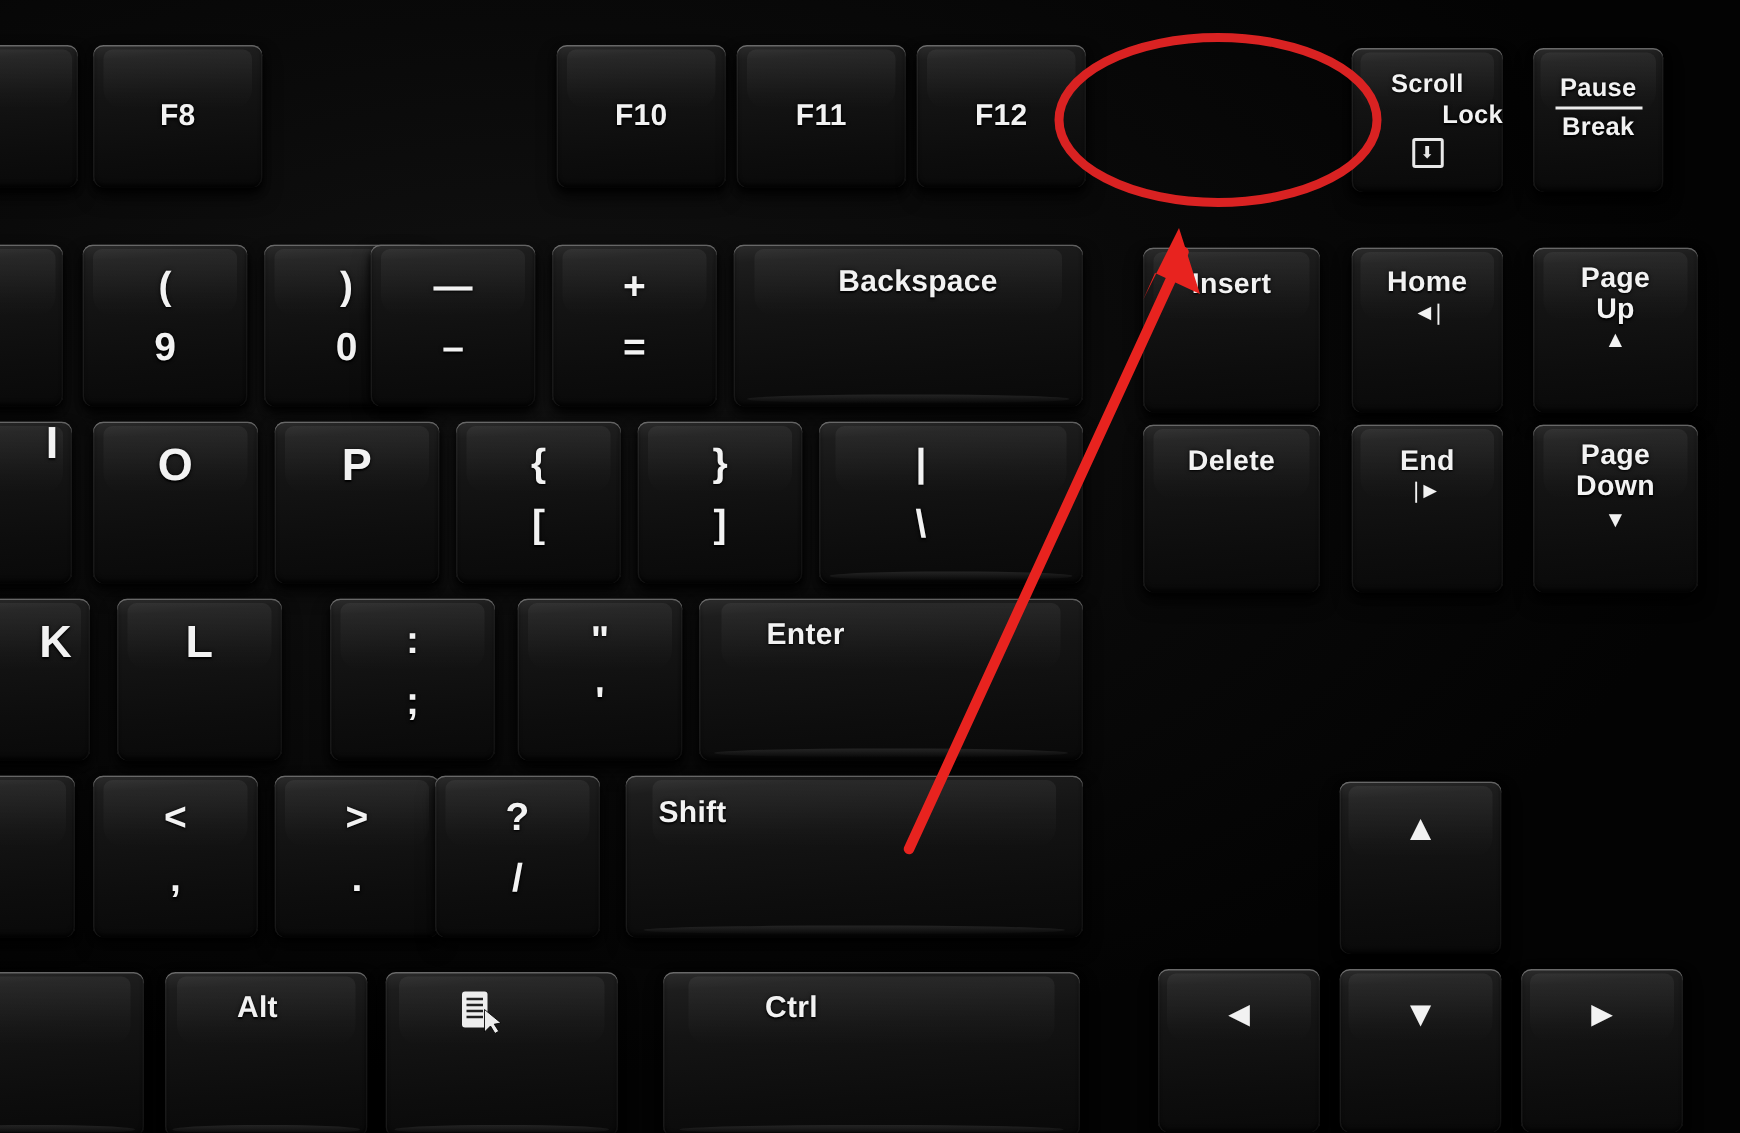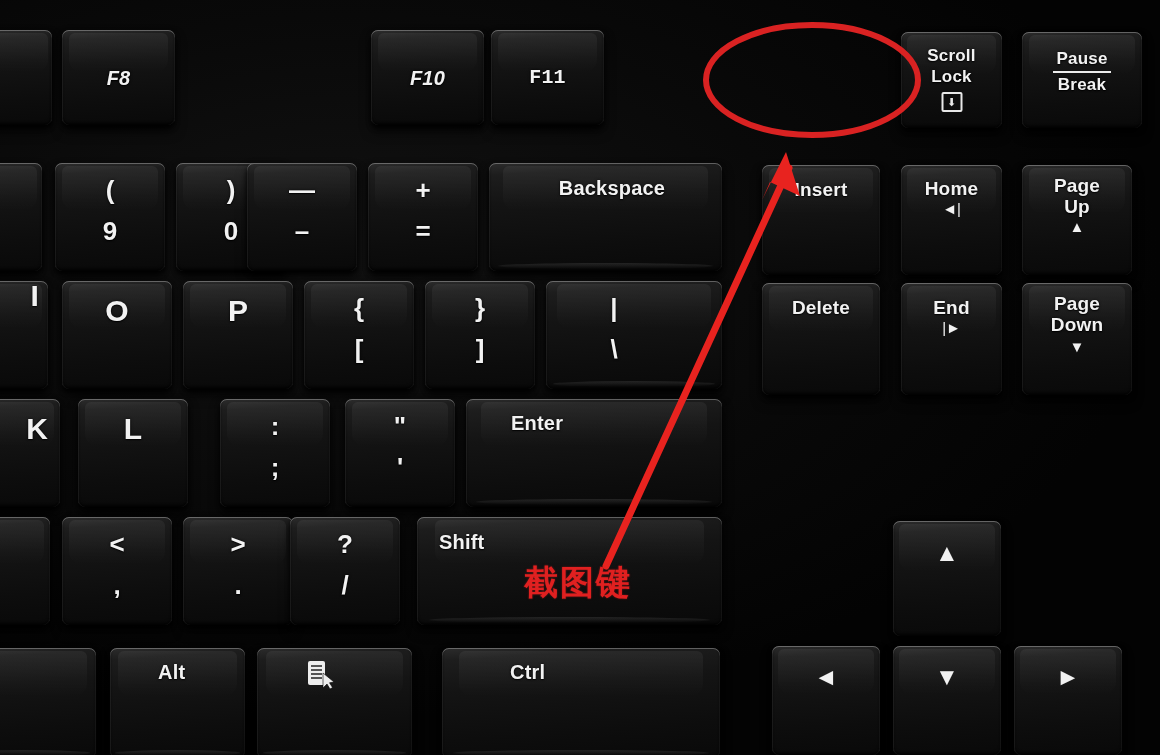--- a/index.html
+++ b/index.html
@@ -91,40 +91,43 @@
     font-family:"DejaVu Sans","Liberation Sans",sans-serif;
   }
 </style>
 </head>
 <body>
 
 <div id="kb">
 
   <div class="key c f" style="left:-22px;top:30px;width:74px;height:95px;"></div>
 
-  <div class="key c f" style="left:62px;top:30px;width:113px;height:95px;font-style:italic;">
+  <div class="key c f" style="left:62px;top:30px;width:113px;height:95px;">
     <div class="lbl">F8</div>
   </div>
-  <div class="key c f" style="left:371px;top:30px;width:113px;height:95px;font-style:italic;">
+  <div class="key c f" style="left:371px;top:30px;width:113px;height:95px;">
     <div class="lbl">F10</div>
   </div>
-  <div class="key c f" style="left:491px;top:30px;width:113px;height:95px;font-family:Liberation Mono, monospace;">
+  <div class="key c f" style="left:491px;top:30px;width:113px;height:95px;">
     <div class="lbl">F11</div>
+  </div>
+  <div class="key c f" style="left:611px;top:30px;width:113px;height:95px;">
+    <div class="lbl">F12</div>
   </div>
 
 
   <div class="key" style="left:901px;top:32px;width:101px;height:96px;">
     <div class="lbl tiny" style="top:16%;font-size:17px;">Scroll</div>
-    <div class="lbl tiny" style="top:37%;font-size:17px;">Lock</div>
+    <div class="lbl tiny" style="top:37%;font-size:17px;text-align:right;">Lock</div>
     <div class="ledbox" style="top:63%;">
       <span>⬇</span>
     </div>
   </div>
 
-  <div class="key" style="left:1022px;top:32px;width:120px;height:96px;">
+  <div class="key" style="left:1022px;top:32px;width:87px;height:96px;">
     <div class="lbl tiny" style="top:19%;font-size:17px;">Pause</div>
     <div class="divline" style="top:41%;"></div>
     <div class="lbl tiny" style="top:46%;font-size:17px;">Break</div>
   </div>
 
   <div class="key" style="left:-36px;top:163px;width:78px;height:108px;"></div>
 
   <div class="key stack sym" style="left:55px;top:163px;width:110px;height:108px;">
     <div class="up">(</div>
     <div class="dn">9</div>
@@ -272,15 +275,14 @@
   </div>
 
   <svg id="anno" width="1160" height="755" viewBox="0 0 1160 755">
     <ellipse cx="812" cy="80" rx="106" ry="55" fill="none" stroke="#d92222" stroke-width="6"></ellipse>
     <g>
       <line x1="606" y1="566" x2="789" y2="168" stroke="#e8231f" stroke-width="7" stroke-linecap="round"></line>
       <polygon points="786,152 800,196 770,182 762,200" fill="#e8231f"></polygon>
     </g>
   </svg>
 
-  <div id="cjk">截图键</div>
 
 </div>
 
 </body></html>

